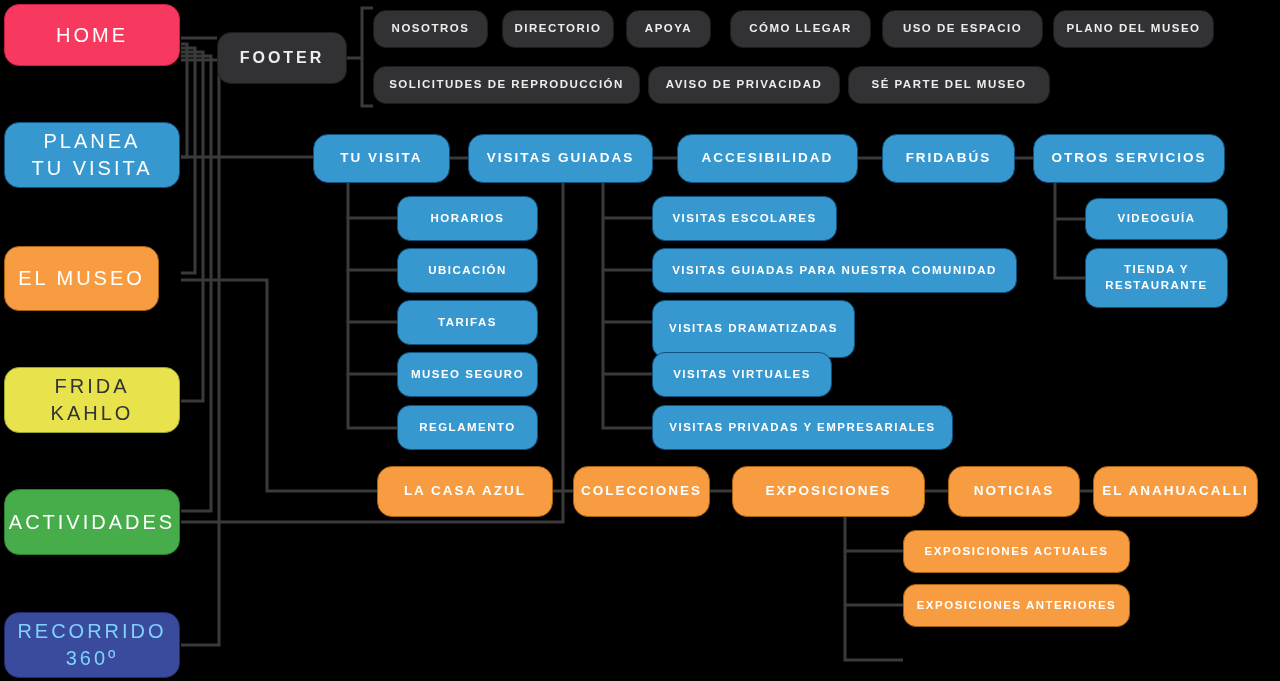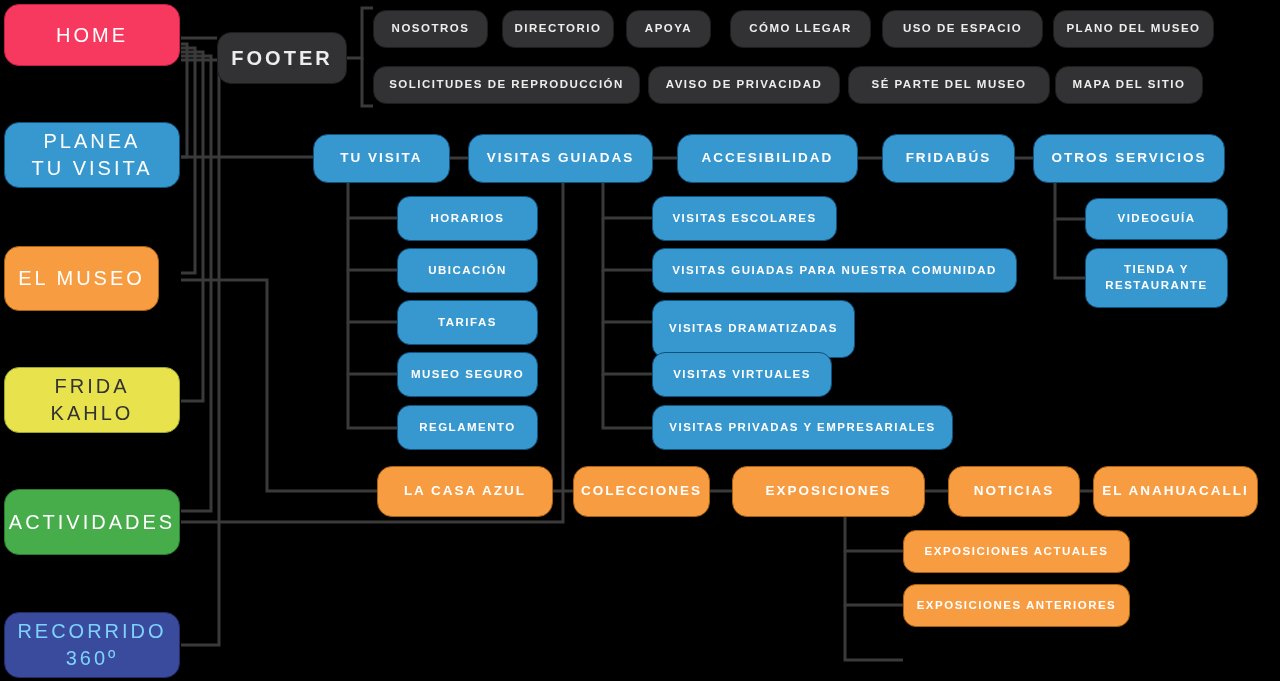--- a/index.html
+++ b/index.html
@@ -4,21 +4,21 @@
 <style>
   html,body{margin:0;padding:0;}
   body{font-family:"Liberation Sans", sans-serif;}
   .stage{position:relative;width:1280px;height:681px;overflow:hidden;}
   .connector-layer{position:absolute;left:0;top:0;z-index:1;}
   .connector-layer path{fill:none;stroke-width:3;}
   .node{position:absolute;z-index:2;display:flex;align-items:center;justify-content:center;
         text-align:center;white-space:pre-line;box-sizing:border-box;font-weight:600;line-height:1.35;}
   
   .size-xl{font-size:20px;letter-spacing:3px;border-radius:15px;font-weight:500;}
-  .size-lg{font-size:20px;letter-spacing:3px;border-radius:14px;}
+  .size-lg{font-size:16px;letter-spacing:3px;border-radius:14px;}
   .size-md{font-size:13.5px;letter-spacing:2px;border-radius:15px;}
   .size-sm{font-size:11.5px;letter-spacing:1.5px;border-radius:13px;}
   
   .c-pink  {background:#F8395F;border:1px solid #c71f44;color:#fff;}
   .c-blue  {background:#3798D0;border:1px solid #10527e;color:#fff;}
   .c-orange{background:#F89C42;border:1px solid #a8620e;color:#fff;}
   .c-yellow{background:#E8E34D;border:1px solid #9aa32c;color:#333;}
   .c-green {background:#47AD4B;border:1px solid #2b7d2f;color:#fff;}
   .c-navy  {background:#3A4A9C;border:1px solid #222c66;color:#7dd3fc;}
   .c-dark  {background:#323234;border:1px solid #1c1c1c;color:#ededed;}
@@ -75,21 +75,20 @@
     <div class="node c-dark size-lg" style="left: 217px; top: 32px; width: 130px; height: 52px;">FOOTER</div>
     <div class="node c-dark size-sm" style="left: 373px; top: 10px; width: 115px; height: 38px;">NOSOTROS</div>
     <div class="node c-dark size-sm" style="left: 502px; top: 10px; width: 112px; height: 38px;">DIRECTORIO</div>
     <div class="node c-dark size-sm" style="left: 626px; top: 10px; width: 85px; height: 38px;">APOYA</div>
     <div class="node c-dark size-sm" style="left: 730px; top: 10px; width: 141px; height: 38px;">CÓMO LLEGAR</div>
     <div class="node c-dark size-sm" style="left: 882px; top: 10px; width: 161px; height: 38px;">USO DE ESPACIO</div>
     <div class="node c-dark size-sm" style="left: 1053px; top: 10px; width: 161px; height: 38px;">PLANO DEL MUSEO</div>
     <div class="node c-dark size-sm" style="left: 373px; top: 66px; width: 267px; height: 38px;">SOLICITUDES DE REPRODUCCIÓN</div>
     <div class="node c-dark size-sm" style="left: 648px; top: 66px; width: 192px; height: 38px;">AVISO DE PRIVACIDAD</div>
     <div class="node c-dark size-sm" style="left: 848px; top: 66px; width: 202px; height: 38px;">SÉ PARTE DEL MUSEO</div>
-    <div class="node c-dark size-sm" style="left: 1055px; top: 66px; width: 148px; height: 38px;">MAPA DEL SITIO</div>
     <div class="node c-blue size-md" style="left: 313px; top: 134px; width: 137px; height: 49px;">TU VISITA</div>
     <div class="node c-blue size-md" style="left: 468px; top: 134px; width: 185px; height: 49px;">VISITAS GUIADAS</div>
     <div class="node c-blue size-md" style="left: 677px; top: 134px; width: 181px; height: 49px;">ACCESIBILIDAD</div>
     <div class="node c-blue size-md" style="left: 882px; top: 134px; width: 133px; height: 49px;">FRIDABÚS</div>
     <div class="node c-blue size-md" style="left: 1033px; top: 134px; width: 192px; height: 49px;">OTROS SERVICIOS</div>
     <div class="node c-blue size-sm" style="left: 397px; top: 196px; width: 141px; height: 45px;">HORARIOS</div>
     <div class="node c-blue size-sm" style="left: 397px; top: 248px; width: 141px; height: 45px;">UBICACIÓN</div>
     <div class="node c-blue size-sm" style="left: 397px; top: 300px; width: 141px; height: 45px;">TARIFAS</div>
     <div class="node c-blue size-sm" style="left: 397px; top: 352px; width: 141px; height: 45px;">MUSEO SEGURO</div>
     <div class="node c-blue size-sm" style="left: 397px; top: 405px; width: 141px; height: 45px;">REGLAMENTO</div>

